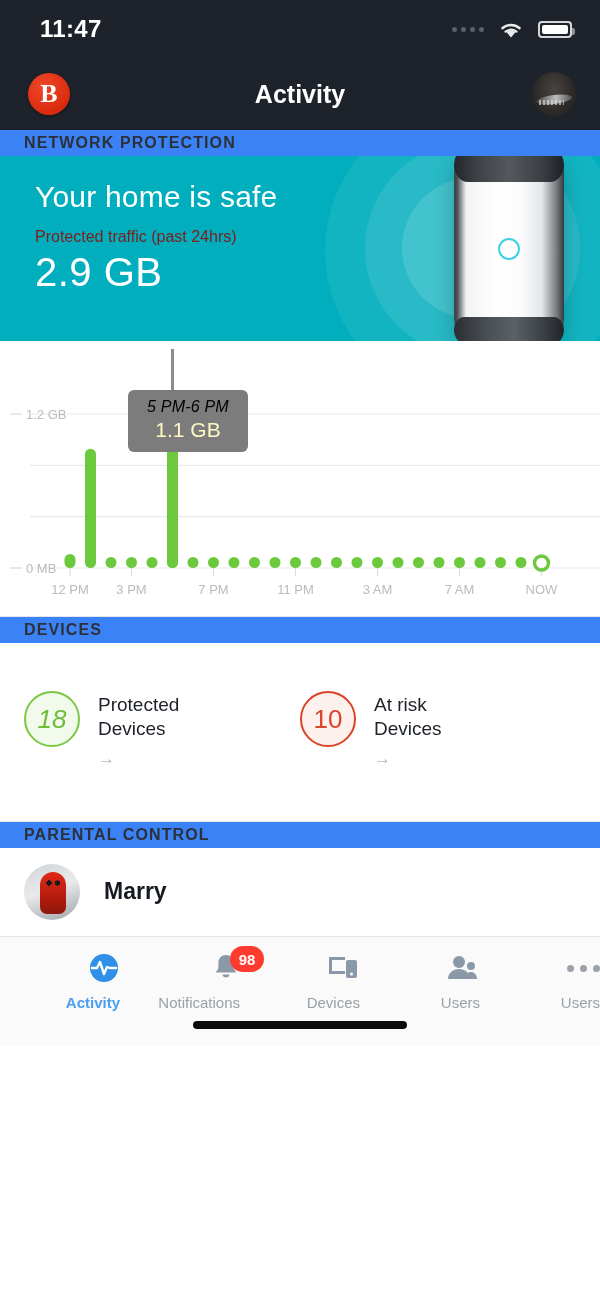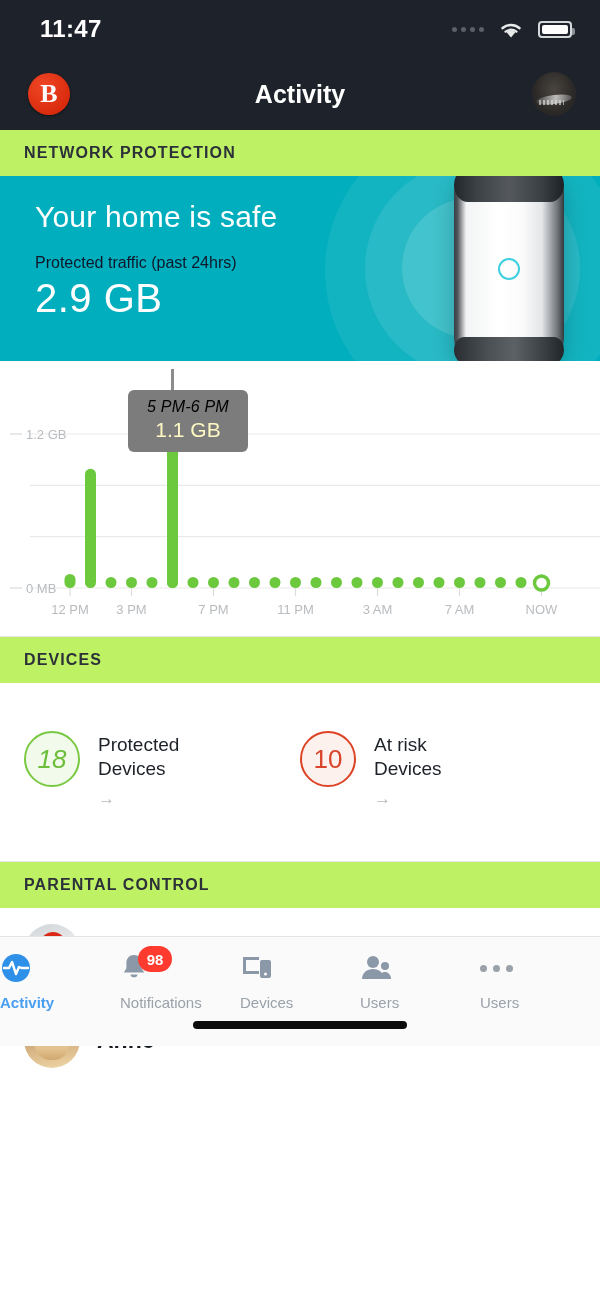--- a/index.html
+++ b/index.html
@@ -56,36 +56,36 @@
     background:linear-gradient(100deg, rgba(255,255,255,.05) 0%, rgba(230,230,230,.75) 55%, rgba(255,255,255,.15) 100%);
     transform:rotate(-7deg); border-radius:50%;
   }
   .nav-avatar::after{
     content:""; position:absolute; left:7px; right:12px; bottom:11px; height:5px;
     background:repeating-linear-gradient(90deg, rgba(220,220,220,.65) 0 2px, transparent 2px 4px);
   }
 
   
   .section-head {
-    background:#bef264; padding:14px 24px;
+    background:#3b82f6; padding:4px 24px;
     font-size:16px; font-weight:bold; color:#2c3038; letter-spacing:1.1px;
   }
   .sec-divider-top { border-top:1px solid #e4e6e8; }
 
   
   .hero {
     position:relative; height:185px; background:#00aebd; overflow:hidden;
   }
   .hero .ring { position:absolute; border-radius:50%; background:rgba(255,255,255,.075); }
   .hero .ring1 { width:300px; height:300px; right:-25px;  top:-55px; }
   .hero .ring2 { width:215px; height:215px; right:20px;   top:-15px; background:rgba(255,255,255,.09); }
   .hero .ring3 { width:140px; height:140px; right:58px;   top:22px;  background:rgba(255,255,255,.13); }
   .hero-text { position:relative; z-index:3; padding:24px 0 0 35px; }
   .hero-title { color:#fff; font-size:30px; font-weight:normal; letter-spacing:.2px; }
-  .hero-sub   { color:#0f172a; font-size:16px; margin-top:20px; }
+  .hero-sub   { color:#7f1d1d; font-size:16px; margin-top:14px; }
   .hero-value { color:#fff; font-size:40px; margin-top:4px; letter-spacing:.5px; }
 
   .router {
     position:absolute; right:36px; top:-8px; z-index:4;
     width:110px; height:195px;
   }
   .router .body {
     position:absolute; inset:0;
     border-radius:18px/26px;
     background:linear-gradient(90deg,#3a3f44 0%,#4c5156 3%,#f2f3f4 11%,#ffffff 40%,#fbfbfc 62%,#e3e5e7 80%,#70757a 94%,#33383d 100%);
@@ -163,21 +163,21 @@
                transparent;
   }
   .pc-name { font-size:23px; font-weight:bold; color:#161b22; }
 
   
   .tabbar {
     position:absolute; left:0; bottom:0; width:600px; height:110px;
     background:#fafafa; border-top:1px solid #e3e4e6;
     display:flex; align-items:flex-start; padding-top:14px;
   }
-  .tab { flex:1; display:flex; flex-direction:column; align-items:flex-start; gap:9px; position:relative; }
+  .tab { flex:1; display:flex; flex-direction:column; align-items:flex-end; gap:9px; position:relative; }
   .tab-icon { height:34px; display:flex; align-items:center; justify-content:center; position:relative; }
   .tab-label { font-size:15px; color:#9aa1a9; }
   .tab.active .tab-label { color:#4a9ff0; font-weight:bold; }
   .badge {
     position:absolute; left:18px; top:-5px;
     background:#ff3b2f; color:#fff; font-size:15px; font-weight:bold;
     min-width:34px; height:26px; border-radius:13px;
     display:flex; align-items:center; justify-content:center; padding:0 6px;
   }
   .home-indicator {

